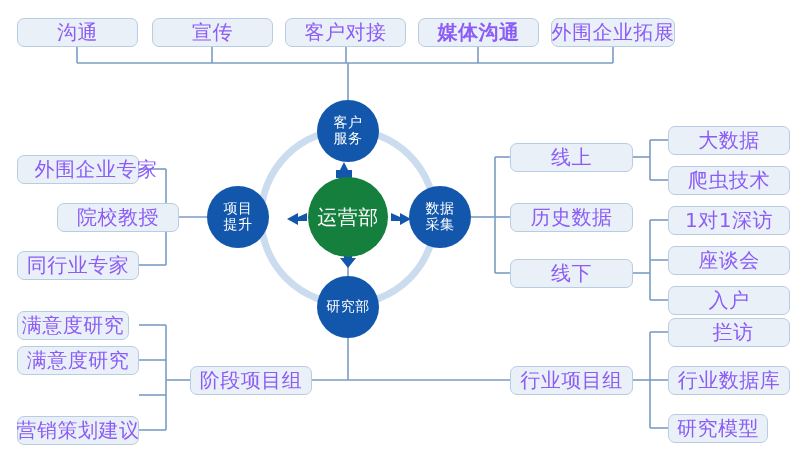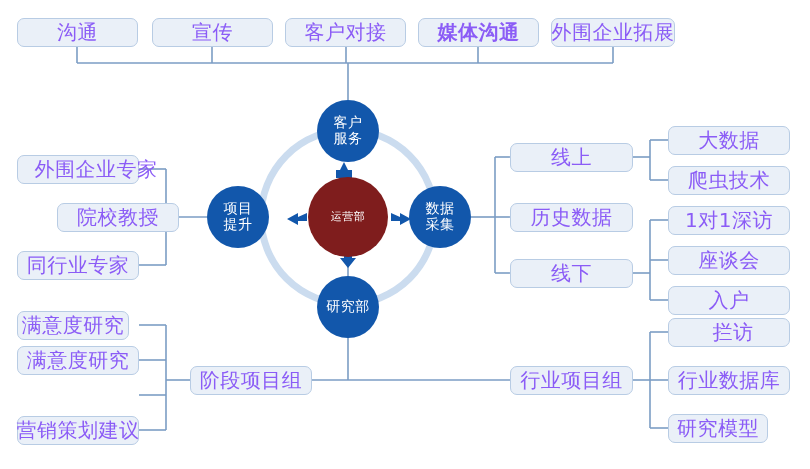--- a/index.html
+++ b/index.html
@@ -43,21 +43,21 @@
     flex-direction:column;
     align-items:center;
     justify-content:center;
     color:#ffffff;
     font-size:14px;
     line-height:1.12;
     letter-spacing:.5px;
     z-index:4;
     text-align:center;
   }
-  .circle.hub{ background:#7f1d1d; font-size:11px; }
+  .circle.hub{ background:#15803d; font-size:20px; }
   .circle.sat{ background:#1257ab; }
   .circle span{display:block;}
 </style>
 </head>
 <body>
 
 <div id="canvas">
 
   <svg id="wires" viewBox="0 0 810 469" width="810" height="469" xmlns="http://www.w3.org/2000/svg">
     <g fill="none" stroke="#7b9dc4" stroke-width="1.6" shape-rendering="geometricPrecision">

